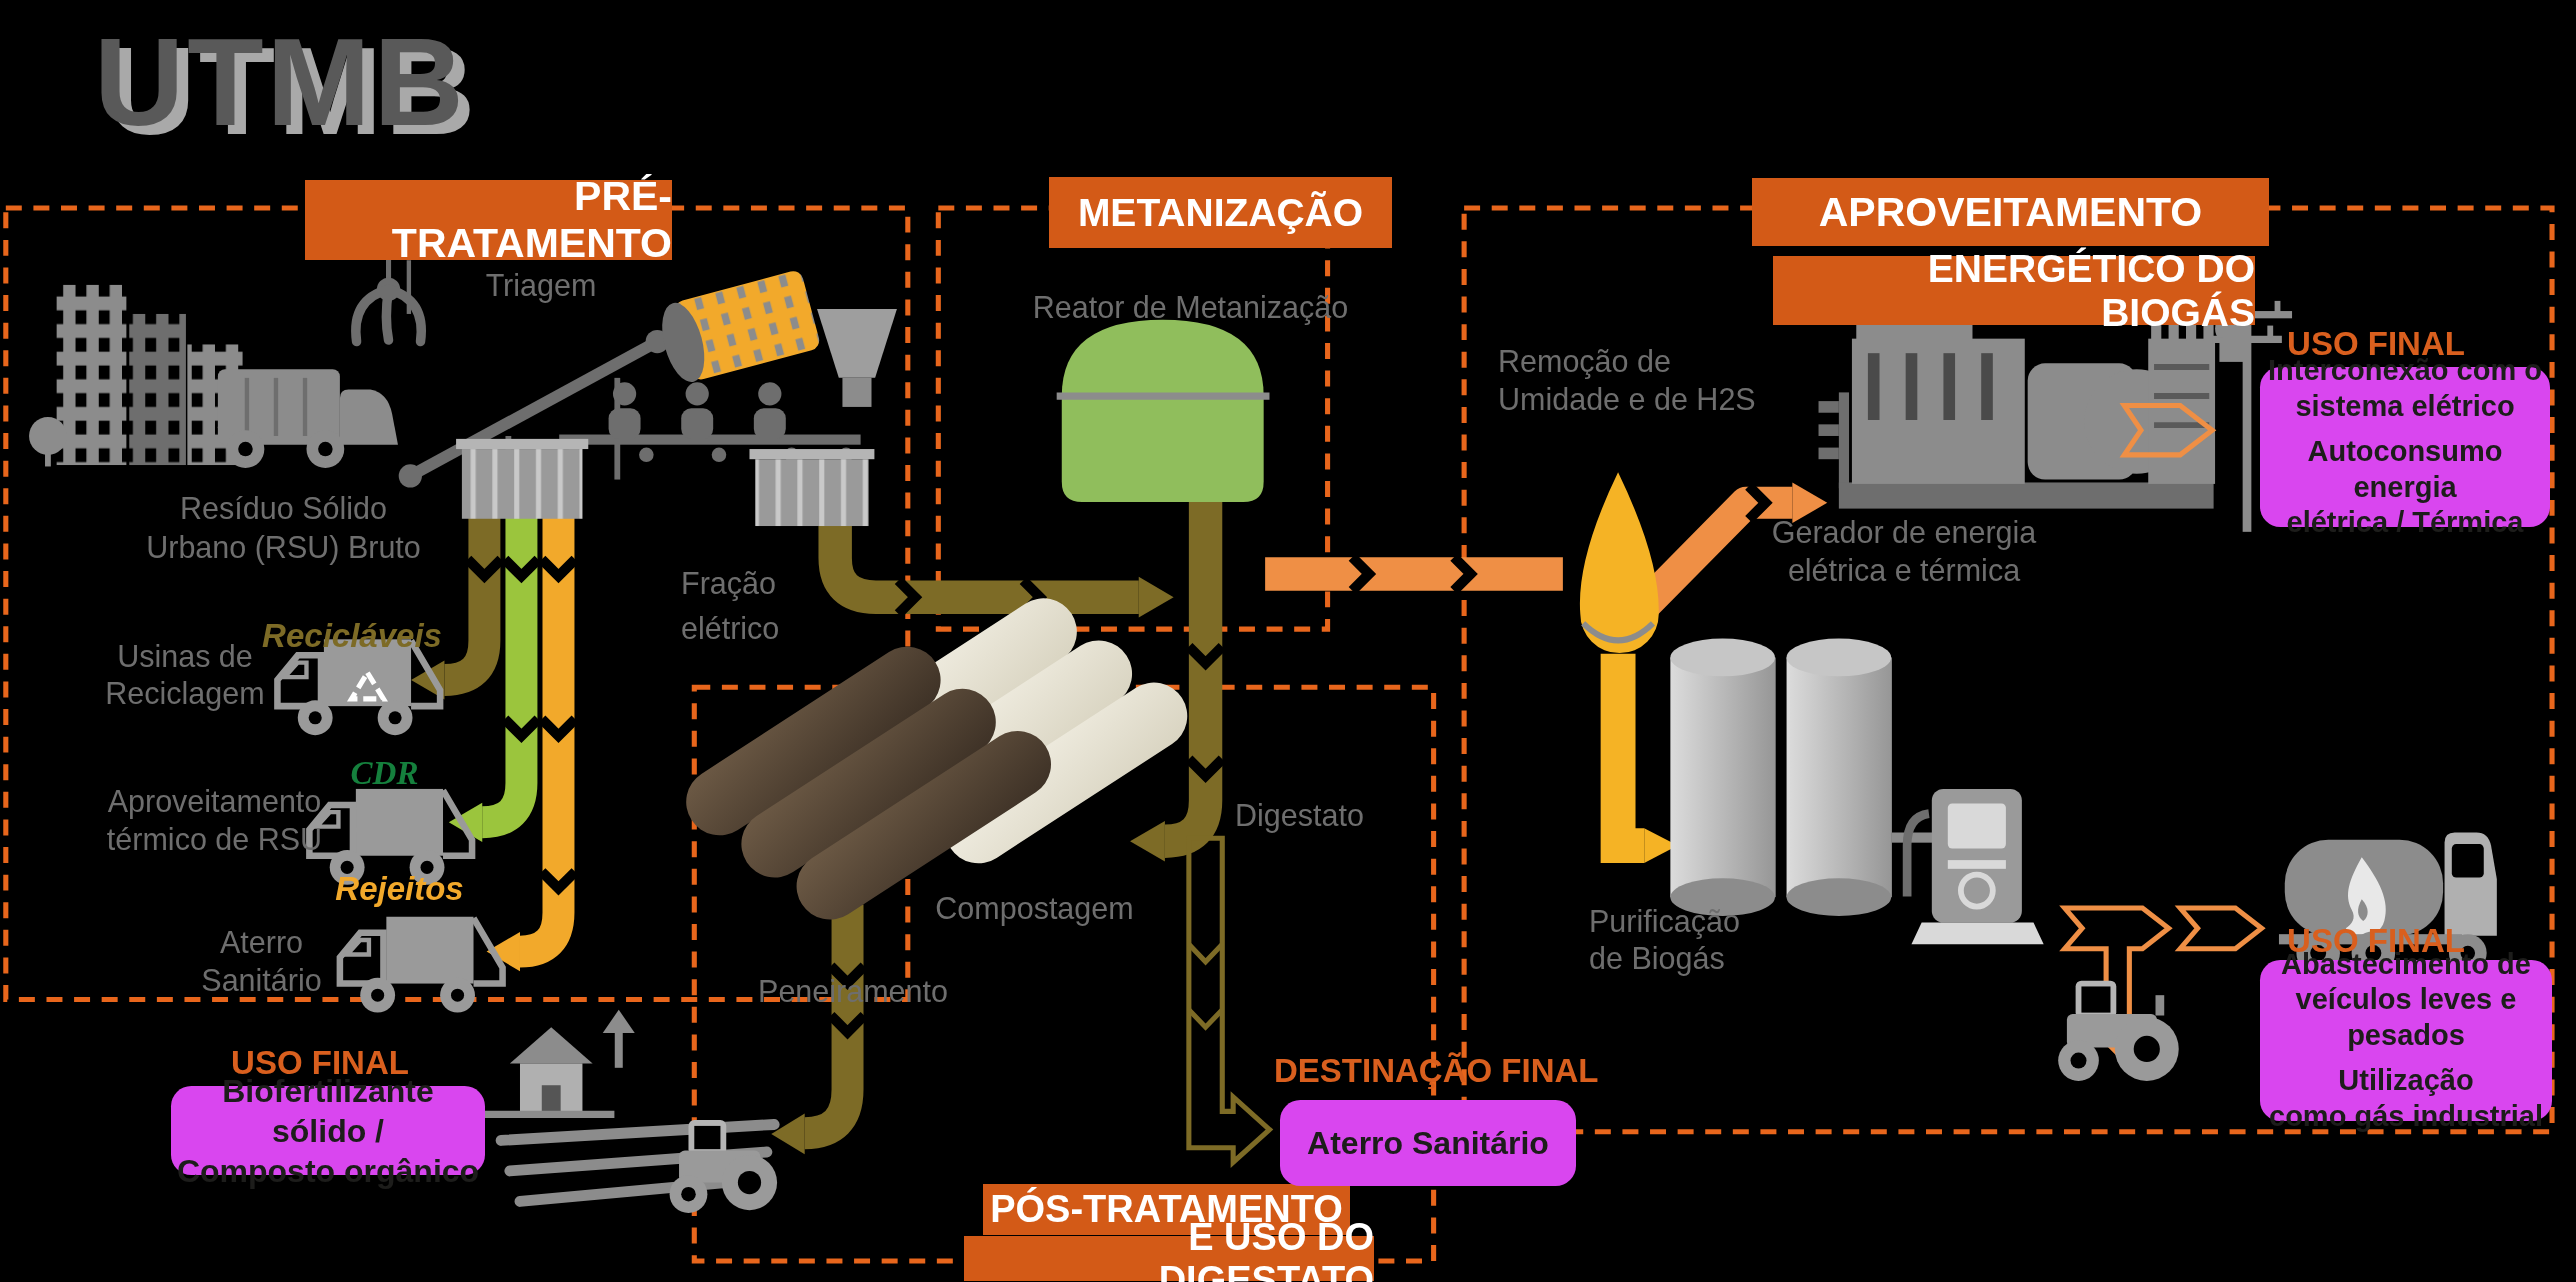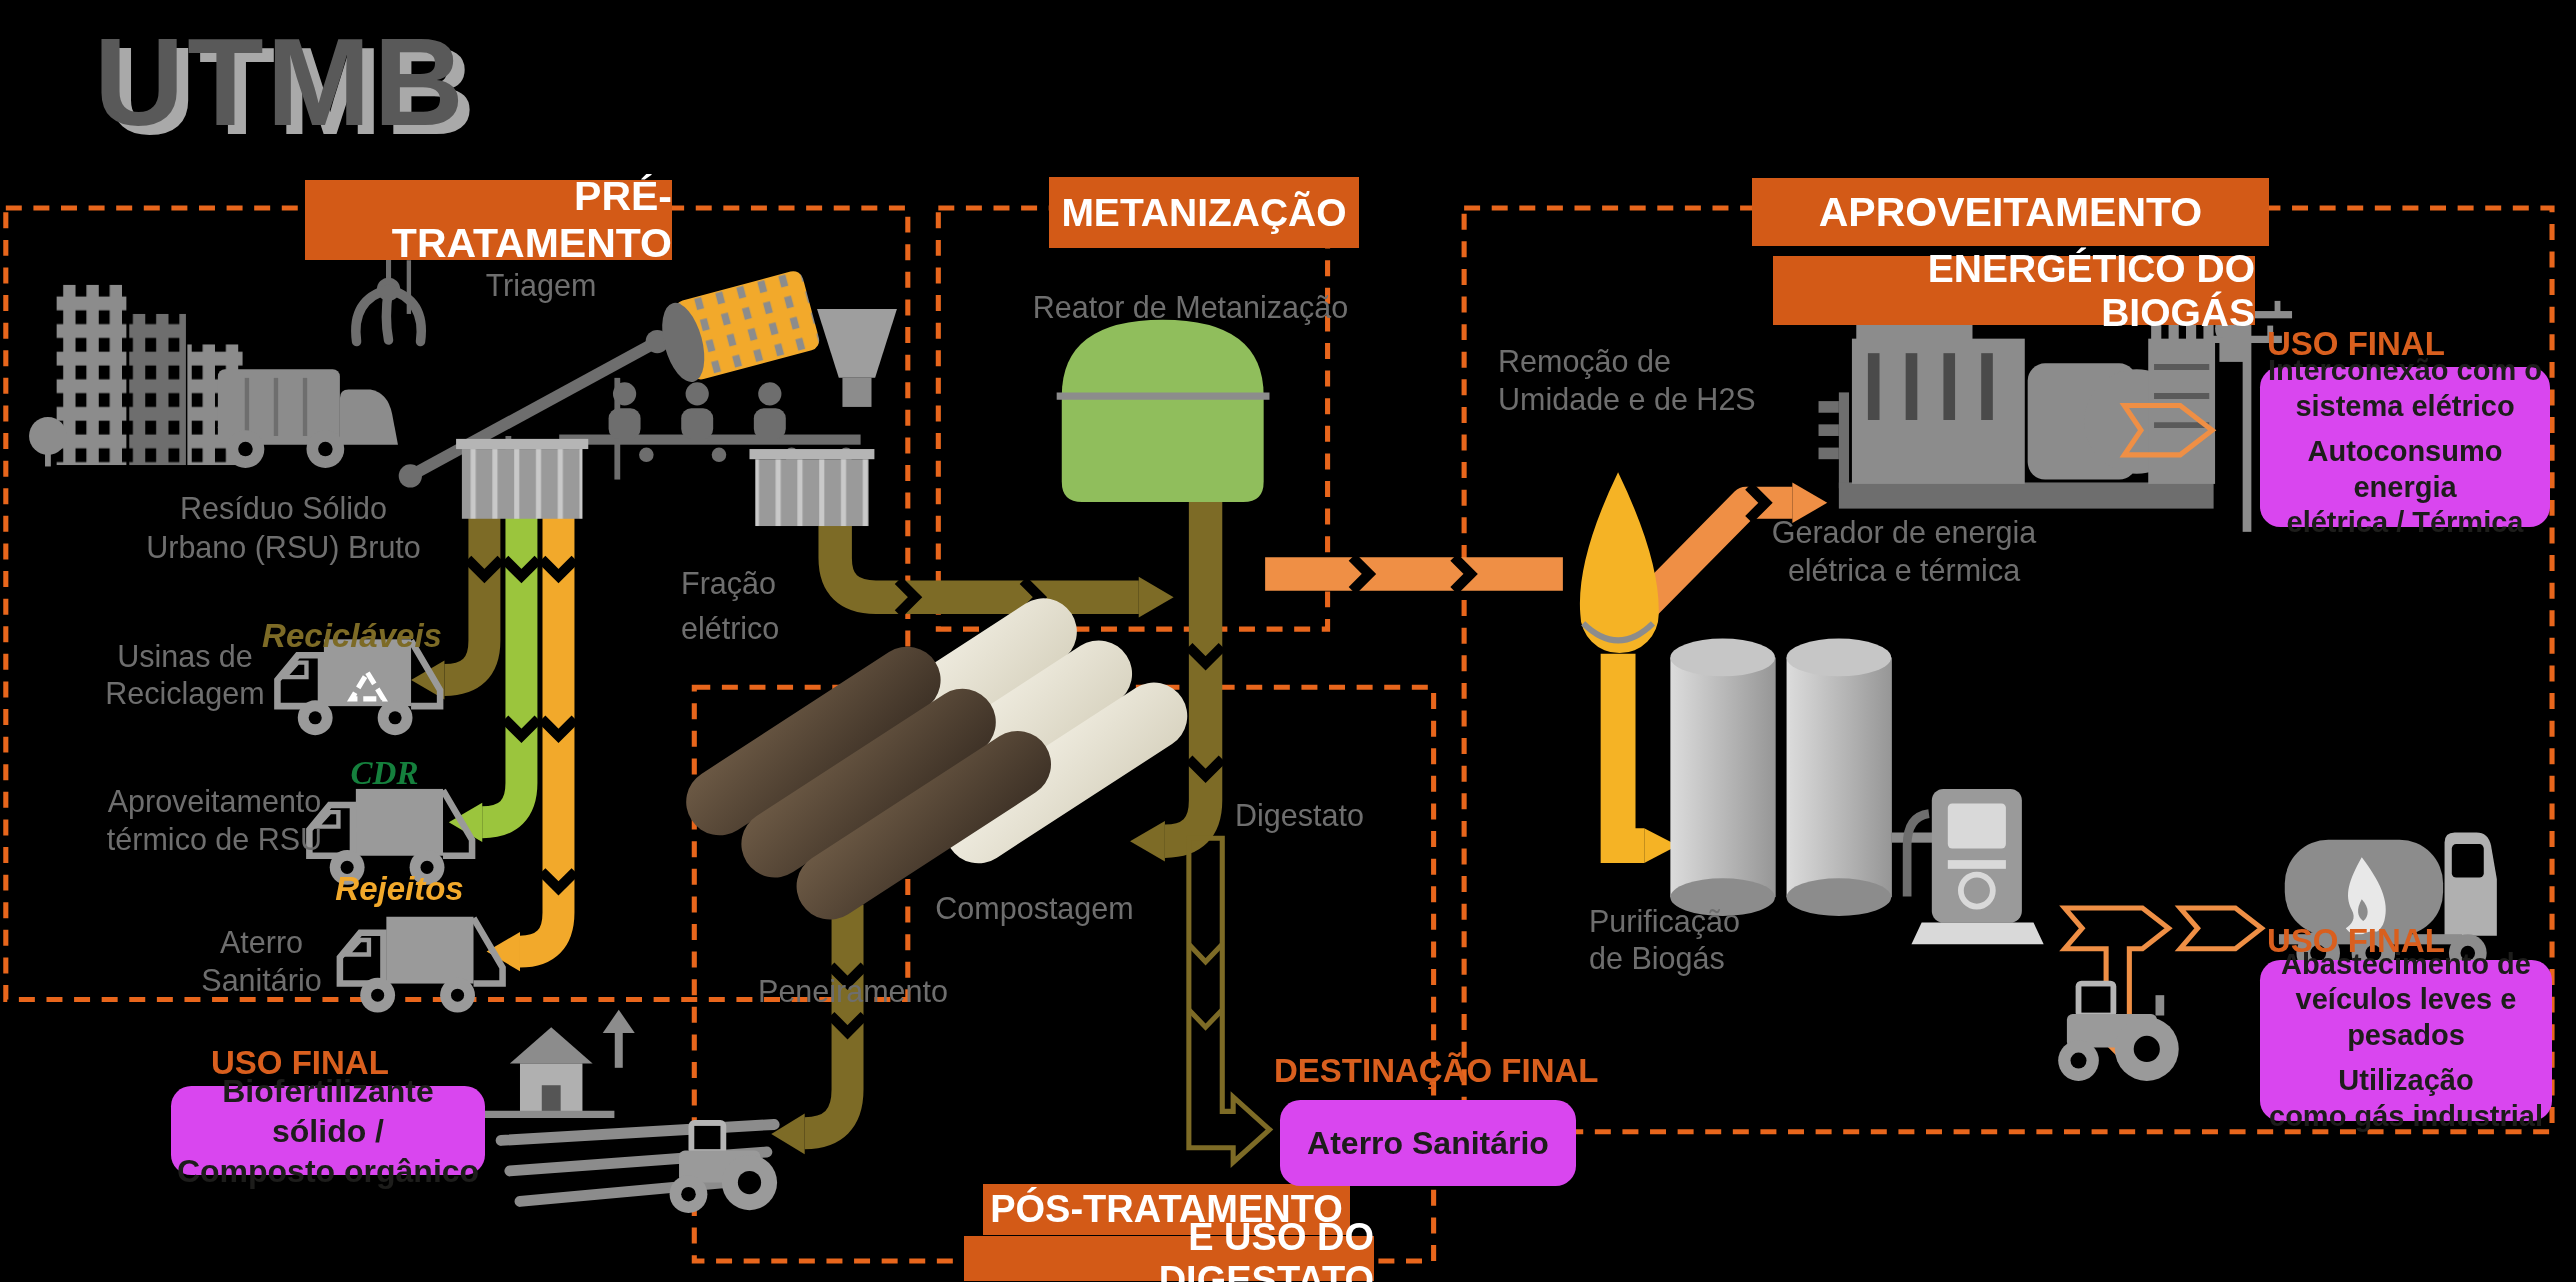--- a/index.html
+++ b/index.html
@@ -7,21 +7,21 @@
          font-family:"Liberation Sans",sans-serif;padding-left:20px;}
   .art{position:absolute;left:0;top:0;z-index:1;}
   .logo{position:absolute;left:94px;top:10.2px;z-index:2;font-size:125px;font-weight:bold;
         letter-spacing:2.9px;color:#595959;text-shadow:11.6px 8.7px 0 #A9A9A9;}
   .hdr{position:absolute;z-index:3;background:#D35A17;color:#fff;font-weight:bold;
        display:flex;align-items:center;justify-content:center;text-align:right;}
   .lbl{position:absolute;z-index:2;color:#6E6E6E;font-size:30.5px;line-height:1.2;white-space:nowrap;}
   .center{text-align:center;}
   .tag{font-style:italic;font-weight:bold;font-size:33px;}
   .olive{color:#7D6B26;} .green{color:#15803d;font-family:Liberation Serif, serif;} .yellow{color:#F2A92B;}
-  .usofinal{position:absolute;z-index:3;color:#D95F1E;font-weight:bold;font-size:33px;white-space:nowrap;}
+  .usofinal{position:absolute;z-index:3;color:#D95F1E;font-weight:bold;font-size:33px;text-align:center;white-space:nowrap;}
   .ybox{position:absolute;z-index:3;background:#d946ef;border-radius:20.3px;color:#1D1D1B;
         font-weight:bold;text-align:center;display:flex;flex-direction:column;justify-content:center;margin-left:9px;}
   .ybox.big{font-size:32px;line-height:1.25;}
   .ybox.small{font-size:29px;line-height:1.22;}
   .gap{margin-top:10.2px;}
 </style>
 </head>
 <body>
 
 <div class="stage">
@@ -331,21 +331,21 @@
     <circle cx="2956" cy="1444" r="44" fill="#9A9A9A"></circle>
         <circle cx="2956" cy="1444" r="18" fill="#000"></circle>
     <circle cx="2862" cy="1460" r="28" fill="#9A9A9A"></circle>
         <circle cx="2862" cy="1460" r="11" fill="#000"></circle>
   </g>
 </svg>
 
 <div class="logo">UTMB</div>
 
 <div class="hdr" style="left:305px;top:180px;width:367px;height:80px;font-size:41px;">PRÉ-TRATAMENTO</div>
-<div class="hdr" style="left:1049px;top:177px;width:310px;height:71px;font-size:39px;">METANIZAÇÃO</div>
+<div class="hdr" style="left:1049px;top:177px;width:343px;height:71px;font-size:39px;">METANIZAÇÃO</div>
 <div class="hdr" style="left:1752px;top:178px;width:517px;height:68px;font-size:41px;">APROVEITAMENTO</div>
 <div class="hdr" style="left:983px;top:1184px;width:367px;height:51px;font-size:38px;">PÓS-TRATAMENTO</div>
 <div class="hdr" style="left:1773px;top:256px;width:482px;height:69px;font-size:39px;">ENERGÉTICO DO BIOGÁS</div>
 <div class="hdr" style="left:964px;top:1236px;width:410px;height:45px;font-size:38px;">E USO DO DIGESTATO</div>
 
 <div class="lbl center" style="left:432px;top:267px;width:218px;">Triagem</div>
 <div class="lbl center" style="left:102px;top:490px;width:363px;">Resíduo Sólido</div>
 <div class="lbl center" style="left:102px;top:529px;width:363px;">Urbano (RSU) Bruto</div>
 <div class="lbl" style="left:681px;top:565px;">Fração</div>
 <div class="lbl" style="left:681px;top:610px;">elétrico</div>

